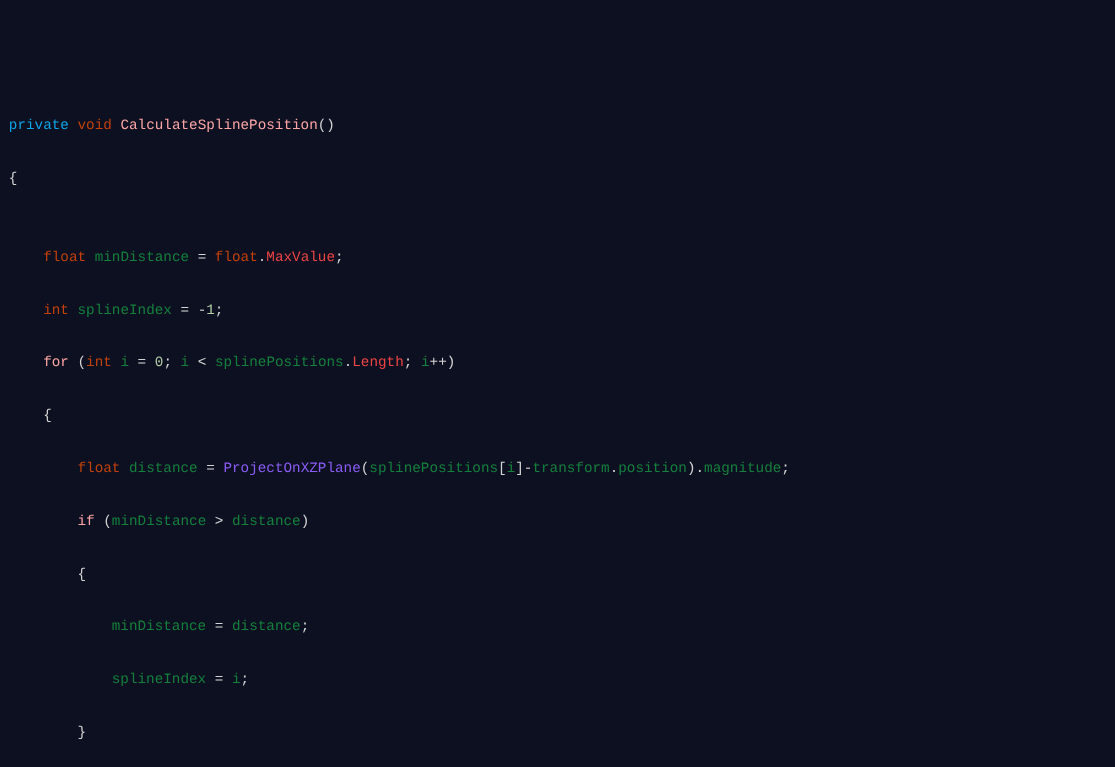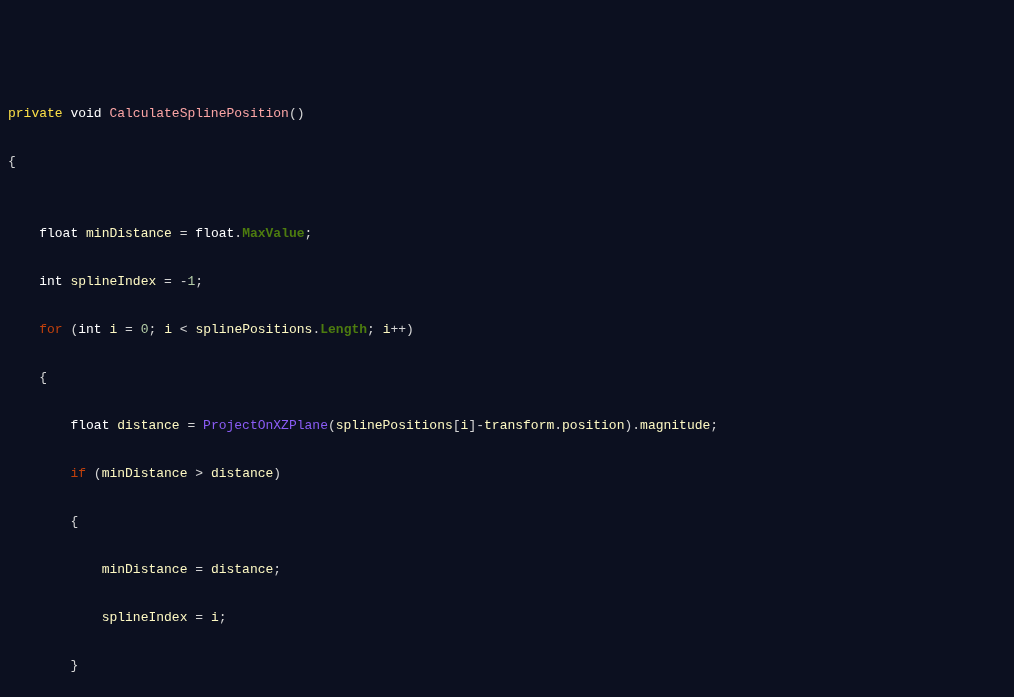--- a/index.html
+++ b/index.html
@@ -7,30 +7,30 @@
     background: #0c1020;
     color: #d4d4d4;
     font-family: 'Consolas', 'Courier New', monospace;
     font-size: 13px;
     line-height: 24px;
     padding: 6px 0;
     white-space: pre;
     overflow-x: auto;
   }
   .code-line { padding: 0 8px; }
-  .kw-modifier { color: #fde047; }
-  .kw-type { color: #ffffff; margin-top: 36px; }
-  .kw-control { color: #c2410c; }
+  .kw-modifier { color: #0ea5e9; }
+  .kw-type { color: #c2410c; margin-top: 36px; }
+  .kw-control { color: #fca5a5; }
   .fn-name { color: #fca5a5; }
-  .var { color: #fef9c3; }
+  .var { color: #15803d; }
   .num { color: #b5cea8; }
   .op { color: #d4d4d4; }
   .punct { color: #d4d4d4; }
   .method { color: #8b5cf6; }
-  .prop { color: #4d7c0f; font-weight: bold; }
+  .prop { color: #ef4444; }
 </style>
 </head>
 <body>
 
 
 
 <div class="code-line"><span class="kw-modifier">private</span> <span class="kw-type">void</span> <span class="fn-name">CalculateSplinePosition</span><span class="punct">()</span></div>
 <div class="code-line"><span class="punct">{</span></div>
 <div class="code-line"></div>
 <div class="code-line">    <span class="kw-type">float</span> <span class="var">minDistance</span> <span class="op">=</span> <span class="kw-type">float</span><span class="punct">.</span><span class="prop">MaxValue</span><span class="punct">;</span></div>

